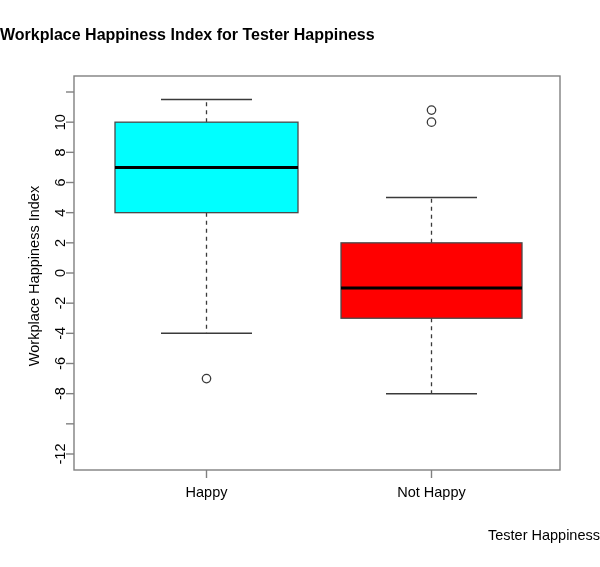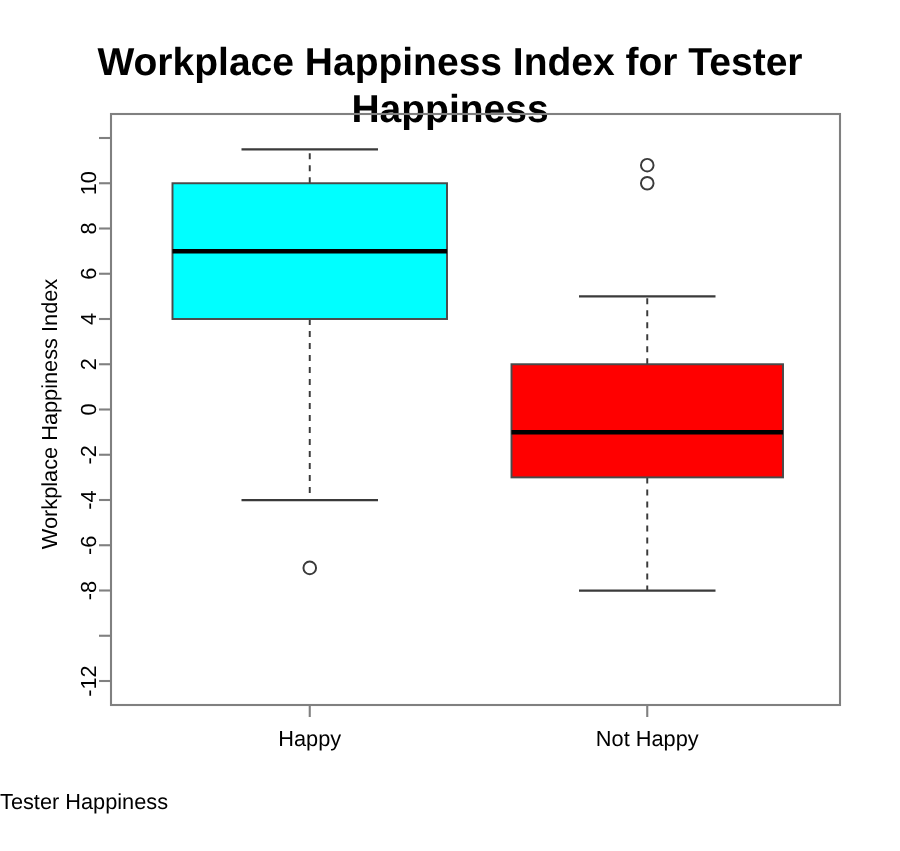--- a/index.html
+++ b/index.html
@@ -17,41 +17,41 @@
   }
   #figure {
     position: absolute;
     left: 0; top: 0;
     width: 600px; height: 567px;
   }
   .chart-title {
     position: absolute;
     left: 0; top: 26px;
     width: 600px;
-    text-align: center;
-    font-size: 26px;
+    text-align: left;
+    font-size: 16px;
     font-weight: bold;
     letter-spacing: 0px;
   }
   .ylab {
     position: absolute;
     left: -106px;
     top: 268px;
     width: 280px;
     text-align: center;
     font-size: 14.5px;
     transform: rotate(-90deg);
     transform-origin: center center;
   }
   .xlab {
     position: absolute;
     left: 0;
     top: 527px;
     width: 600px;
-    text-align: left;
+    text-align: right;
     font-size: 14.5px;
   }
   .plot-svg {
     position: absolute;
     left: 0; top: 0;
   }
   .tick-text {
     font-family: "Liberation Sans", sans-serif;
     font-size: 14.5px;
     fill: #000000;

